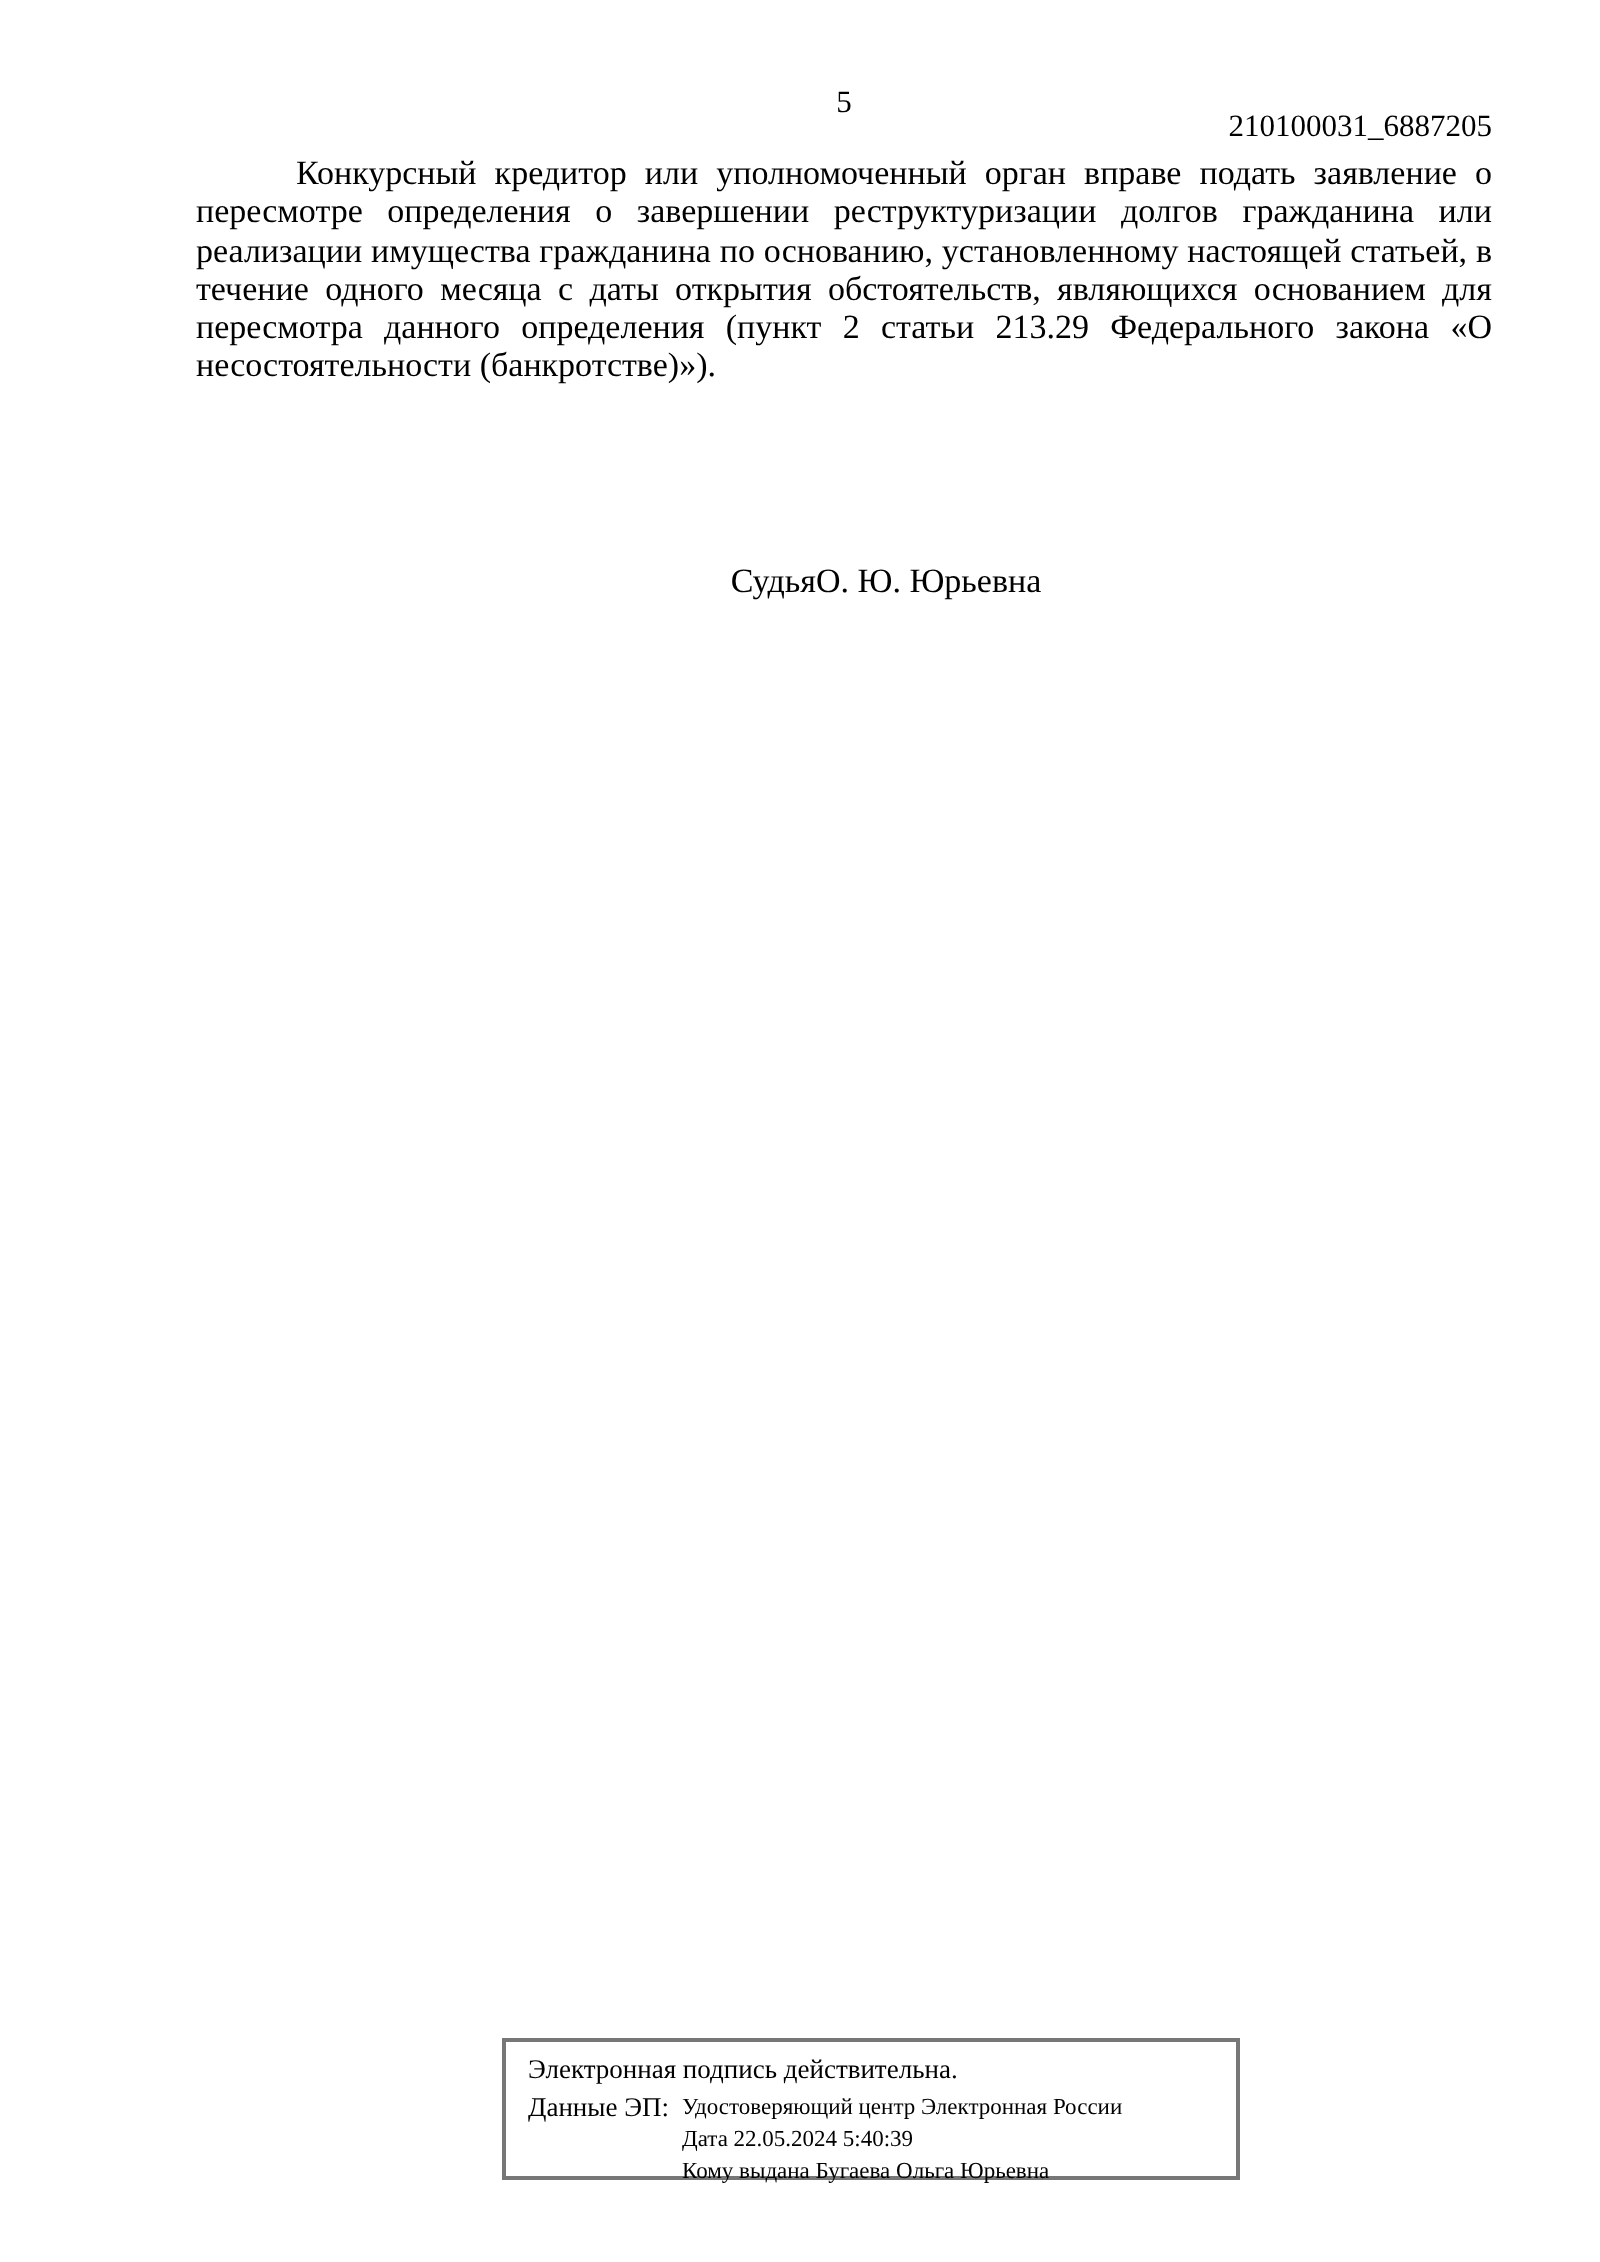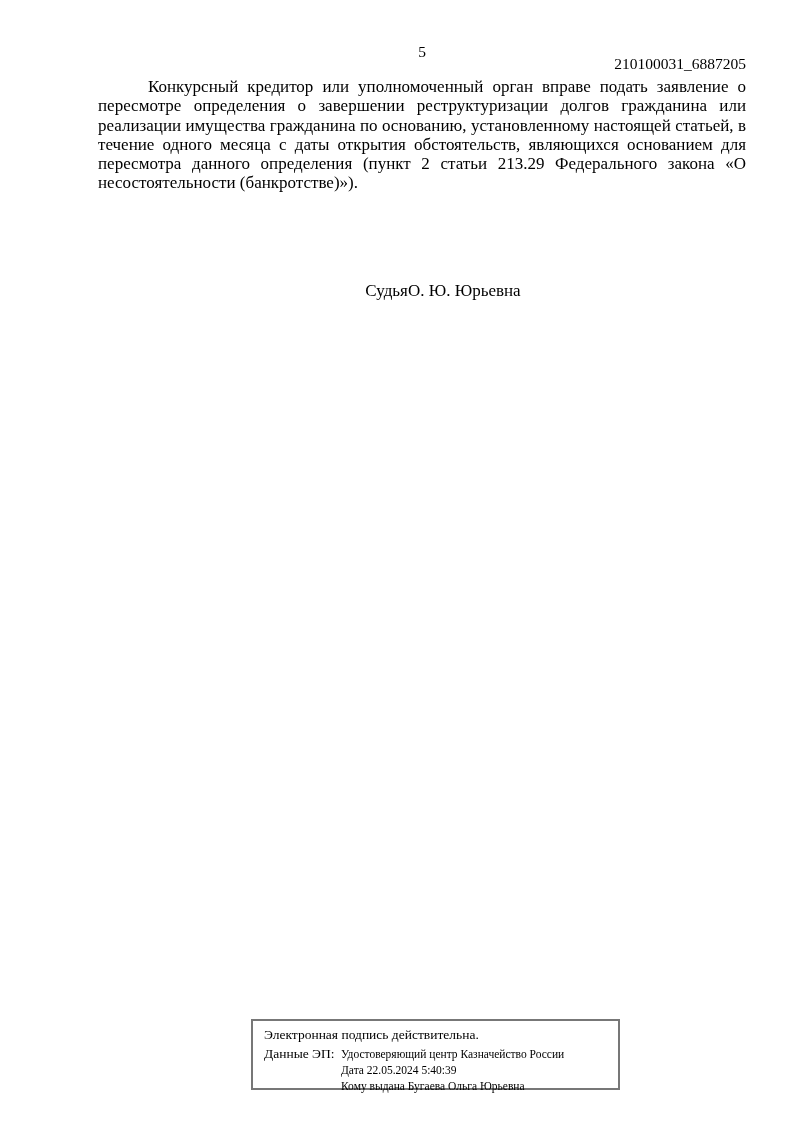--- a/index.html
+++ b/index.html
@@ -104,20 +104,20 @@
   <div class="sig-row">
     <span class="sig-role">Судья</span>
     <span class="sig-name">О. Ю. Юрьевна</span>
   </div>
 
   <div class="stamp">
     <div class="stamp-validity">Электронная подпись действительна.</div>
     <div class="stamp-row">
       <div class="stamp-label">Данные ЭП:</div>
       <div class="stamp-details">
-        <div>Удостоверяющий центр Казначейство России</div>
+        <div>Удостоверяющий центр Электронная России</div>
         <div>Дата 22.05.2024 5:40:39</div>
         <div>Кому выдана Бугаева Ольга Юрьевна</div>
       </div>
     </div>
   </div>
 
 </div>
 
 </body></html>

